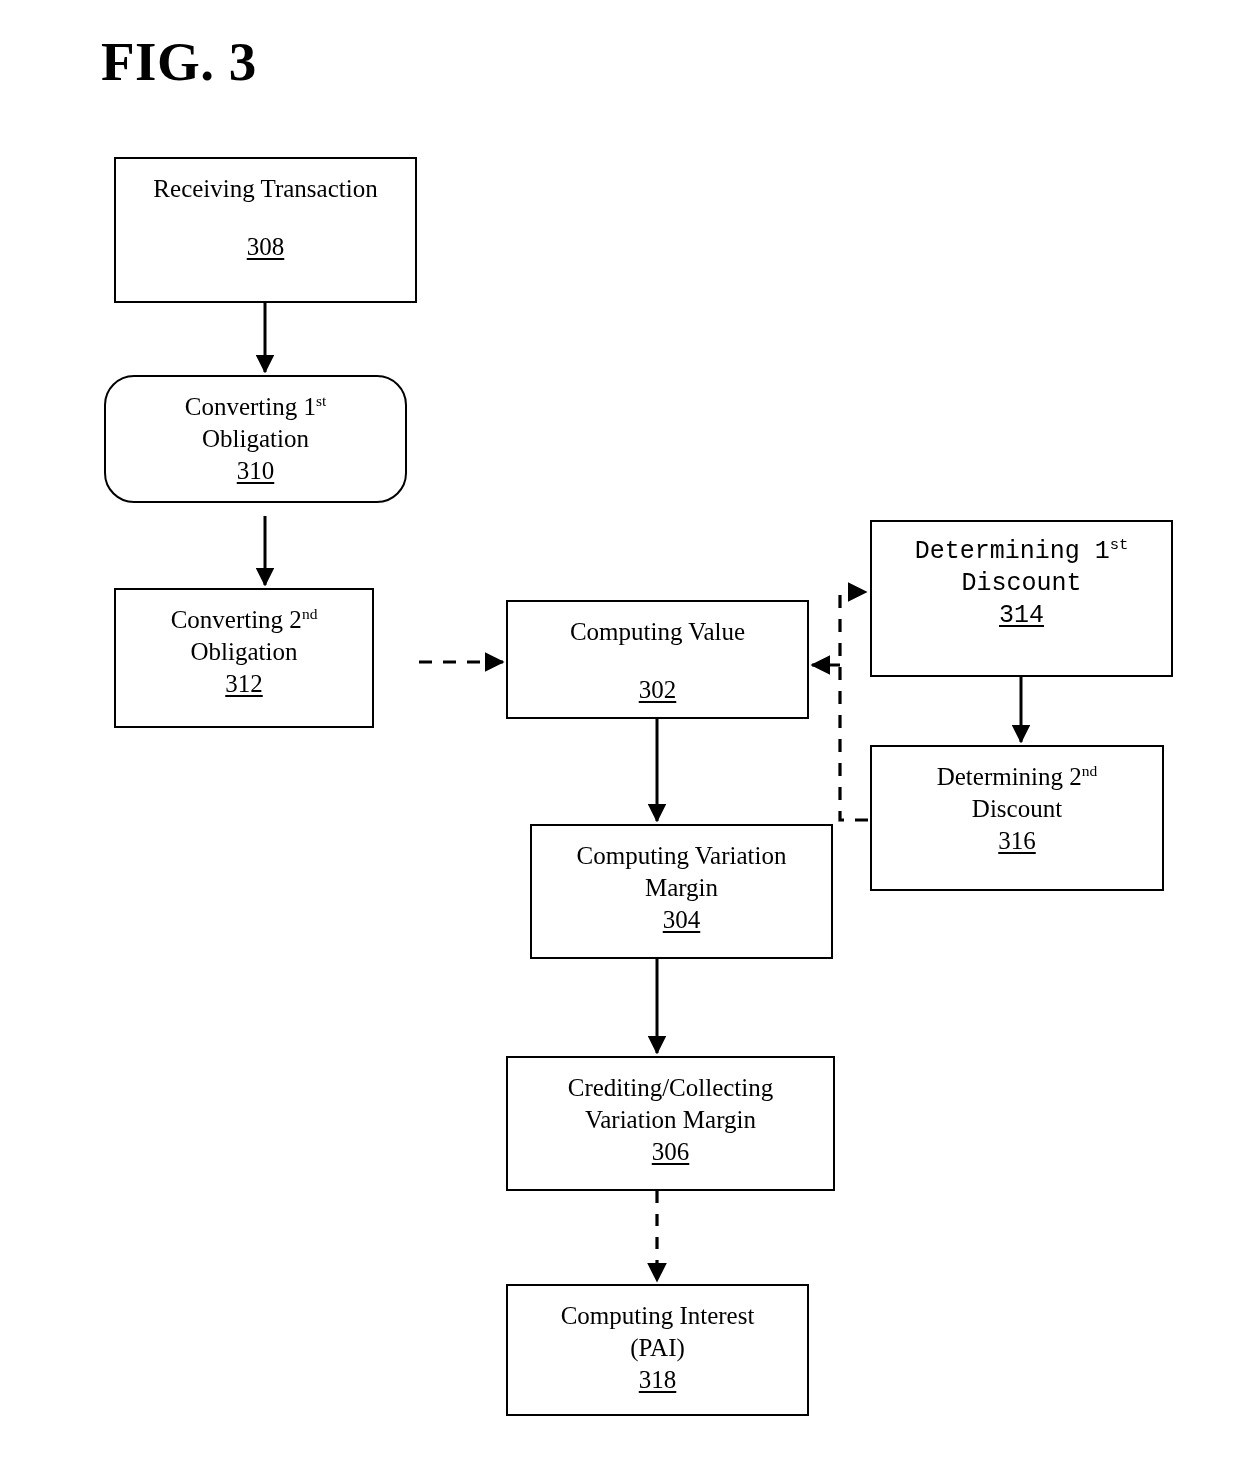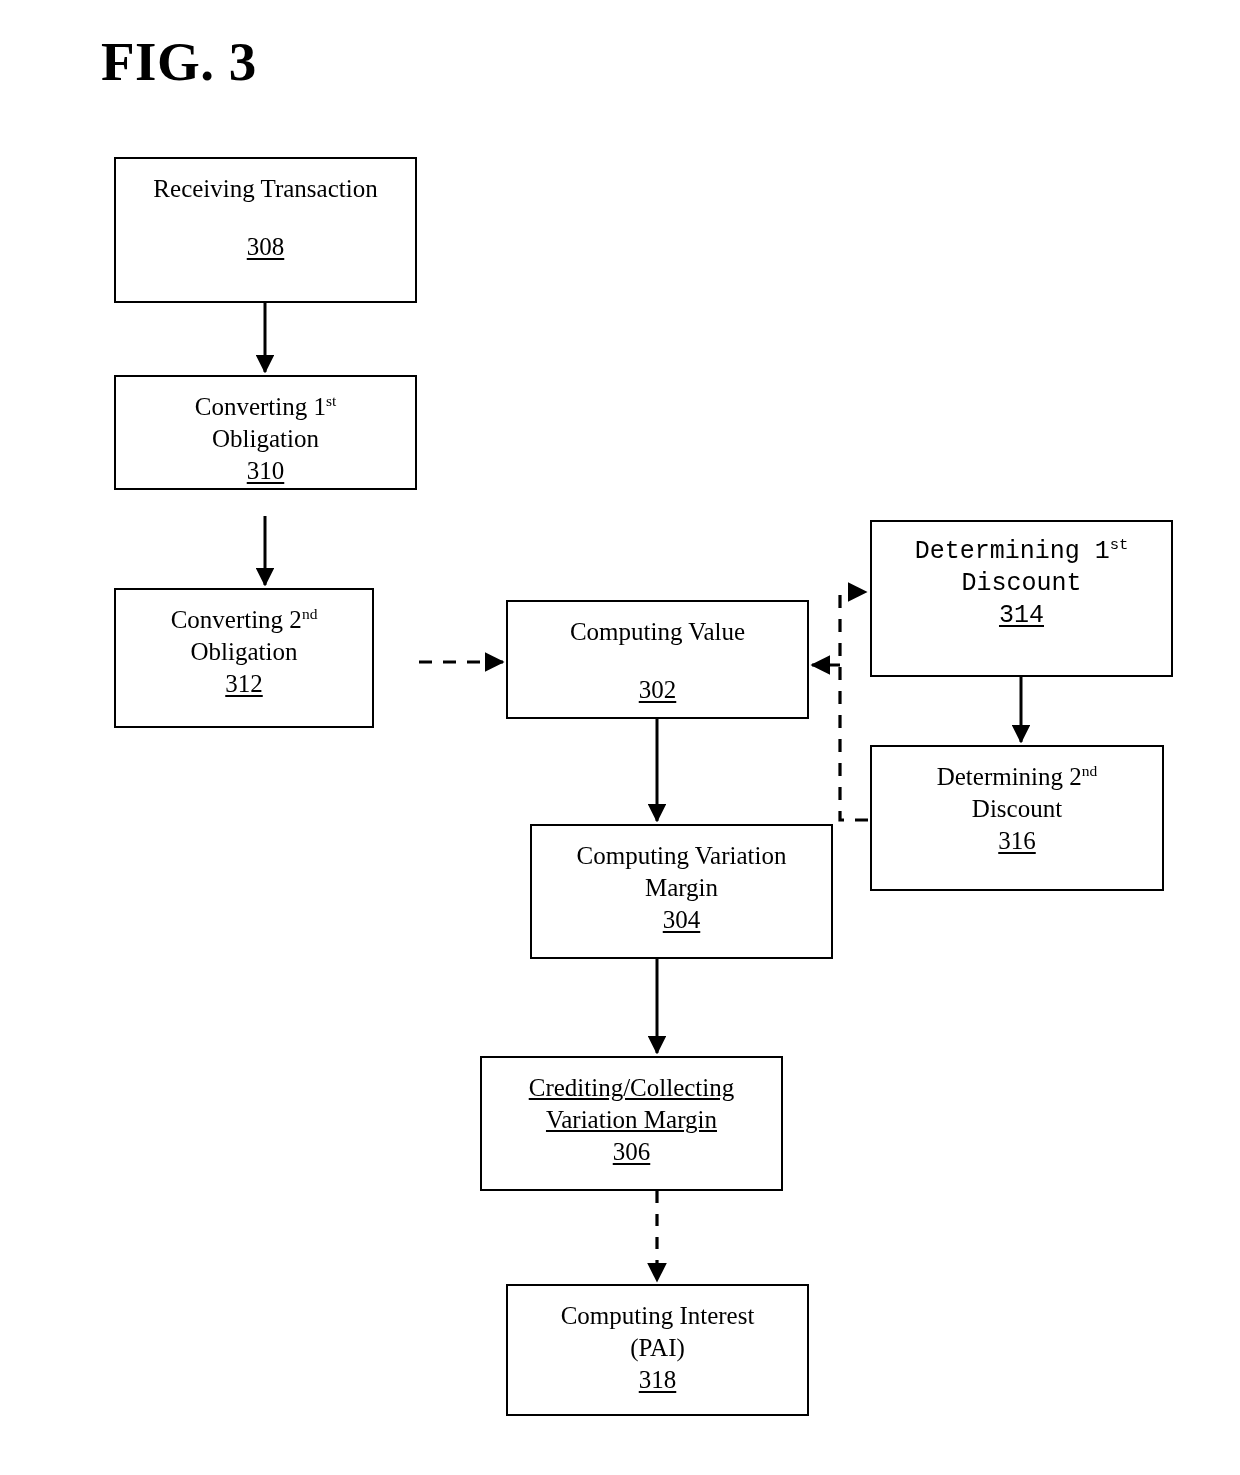--- a/index.html
+++ b/index.html
@@ -117,21 +117,21 @@
       <line x1="840" y1="665" x2="812" y2="665" stroke="#000" stroke-width="3.2" stroke-dasharray="13 11" marker-end="url(#ah)"></line>
     </g>
   </svg>
 
   <div class="node" style="left:114px; top:157px; width:303px; height:146px;">
     <span class="ln">Receiving Transaction</span>
     <span class="gap"></span>
     <span class="ref">308</span>
   </div>
 
-  <div class="node" style="left:114px; top:375px; width:303px; height:115px;">
+  <div class="node" style="left:104px; top:375px; width:303px; height:128px;border-radius:30px;">
     <span class="ln"><span>Converting 1</span><sup>st</sup></span>
     <span class="ln">Obligation</span>
     <span class="ref">310</span>
   </div>
 
   <div class="node" style="left:114px; top:588px; width:260px; height:140px;">
     <span class="ln"><span>Converting 2</span><sup>nd</sup></span>
     <span class="ln">Obligation</span>
     <span class="ref">312</span>
   </div>
@@ -153,21 +153,21 @@
     <span class="ln">Discount</span>
     <span class="ref">316</span>
   </div>
 
   <div class="node" style="left:530px; top:824px; width:303px; height:135px;">
     <span class="ln">Computing Variation</span>
     <span class="ln">Margin</span>
     <span class="ref">304</span>
   </div>
 
-  <div class="node" style="left:480px; top:1056px; width:303px; height:135px;text-decoration:underline;">
+  <div class="node" style="left:506px; top:1056px; width:329px; height:135px;">
     <span class="ln">Crediting/Collecting</span>
     <span class="ln">Variation Margin</span>
     <span class="ref">306</span>
   </div>
 
   <div class="node" style="left:506px; top:1284px; width:303px; height:132px;">
     <span class="ln">Computing Interest</span>
     <span class="ln">(PAI)</span>
     <span class="ref">318</span>
   </div>

